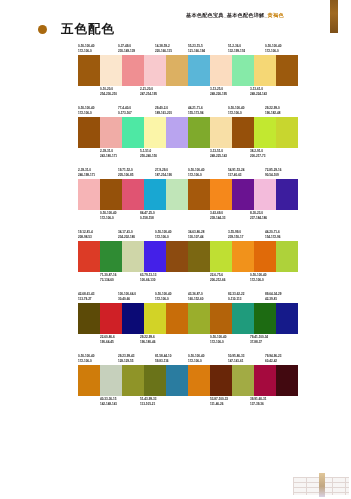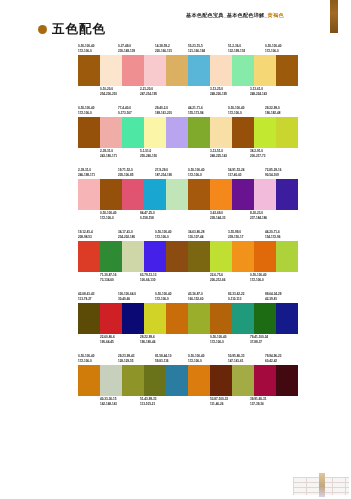--- a/index.html
+++ b/index.html
@@ -20,21 +20,21 @@
   }
   .breadcrumb{
     position:absolute;top:12px;left:186px;
     font-size:5.2px;line-height:7px;letter-spacing:.2px;
     color:#231f20;white-space:nowrap;font-weight:bold;
   }
   .breadcrumb .hl{color:#c8820f;}
   
   .title-row{
     position:absolute;top:23px;left:38px;
-    display:flex;align-items:center;gap:5px;
+    display:flex;align-items:center;gap:14px;
   }
   .title-dot{
     width:9px;height:9px;border-radius:50%;
     background:#a9690f;display:block;
   }
   .title-text{
     font-size:12.5px;font-weight:bold;color:#1a1a1a;
     letter-spacing:1px;line-height:13px;
   }
   

